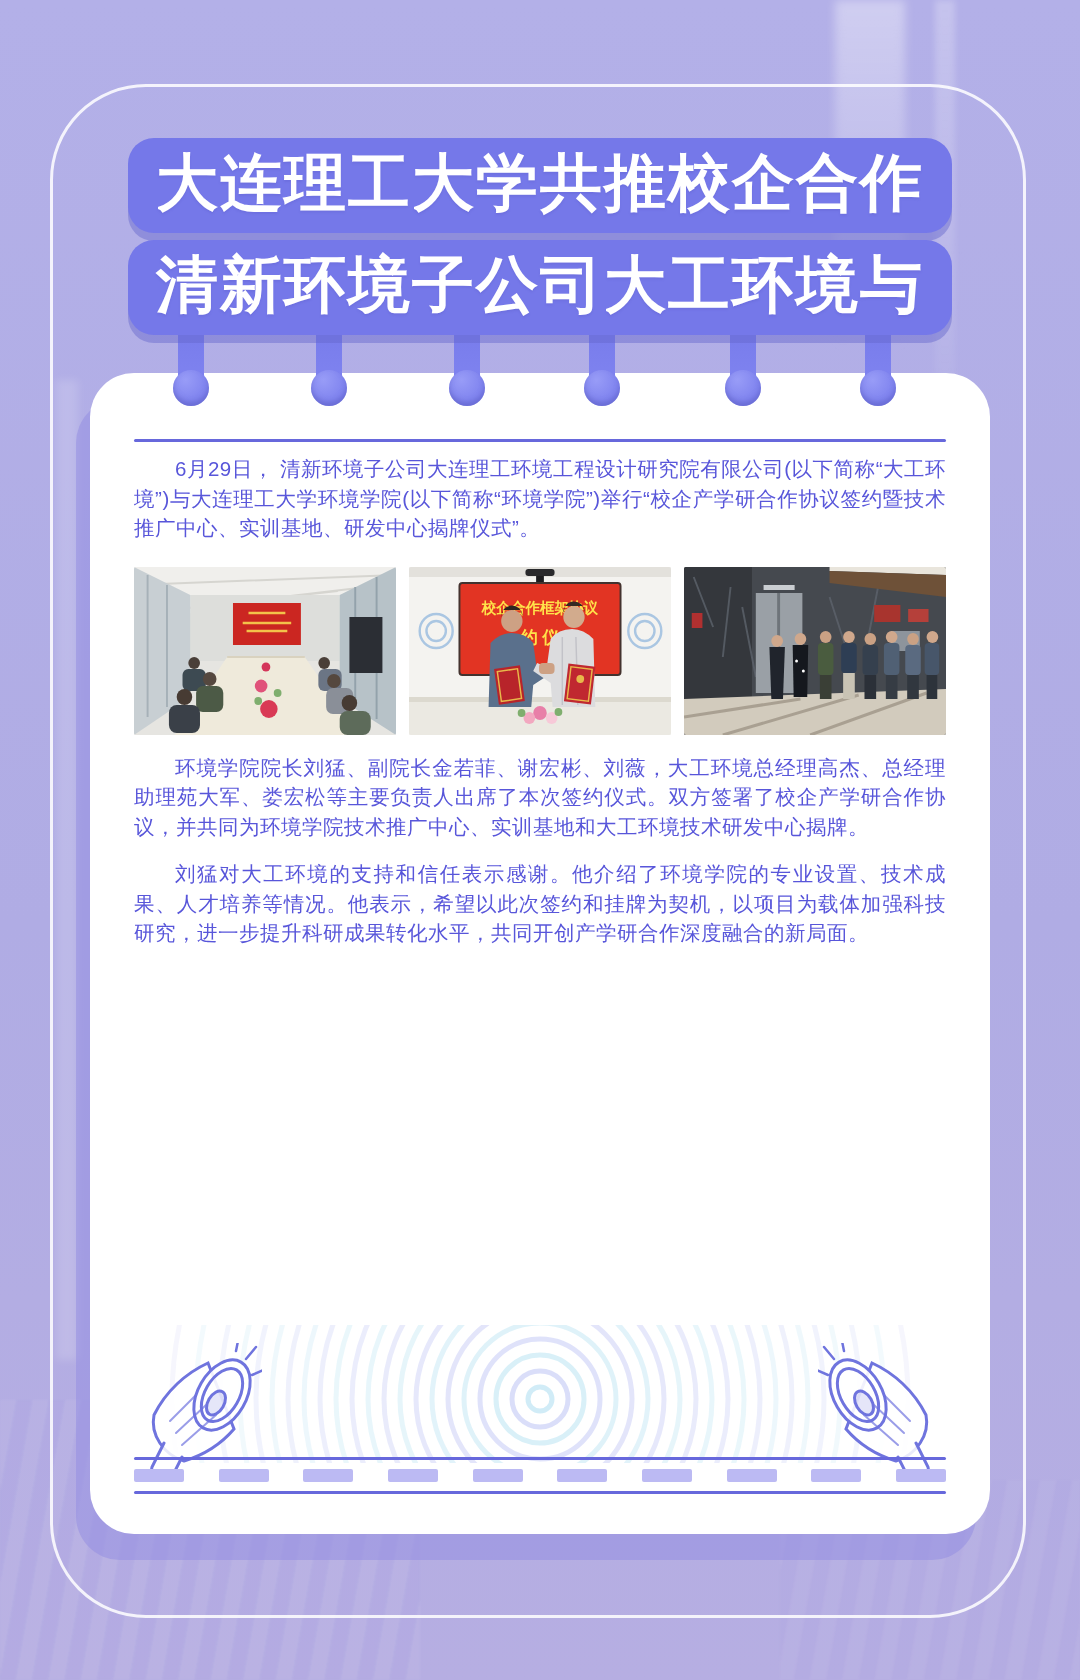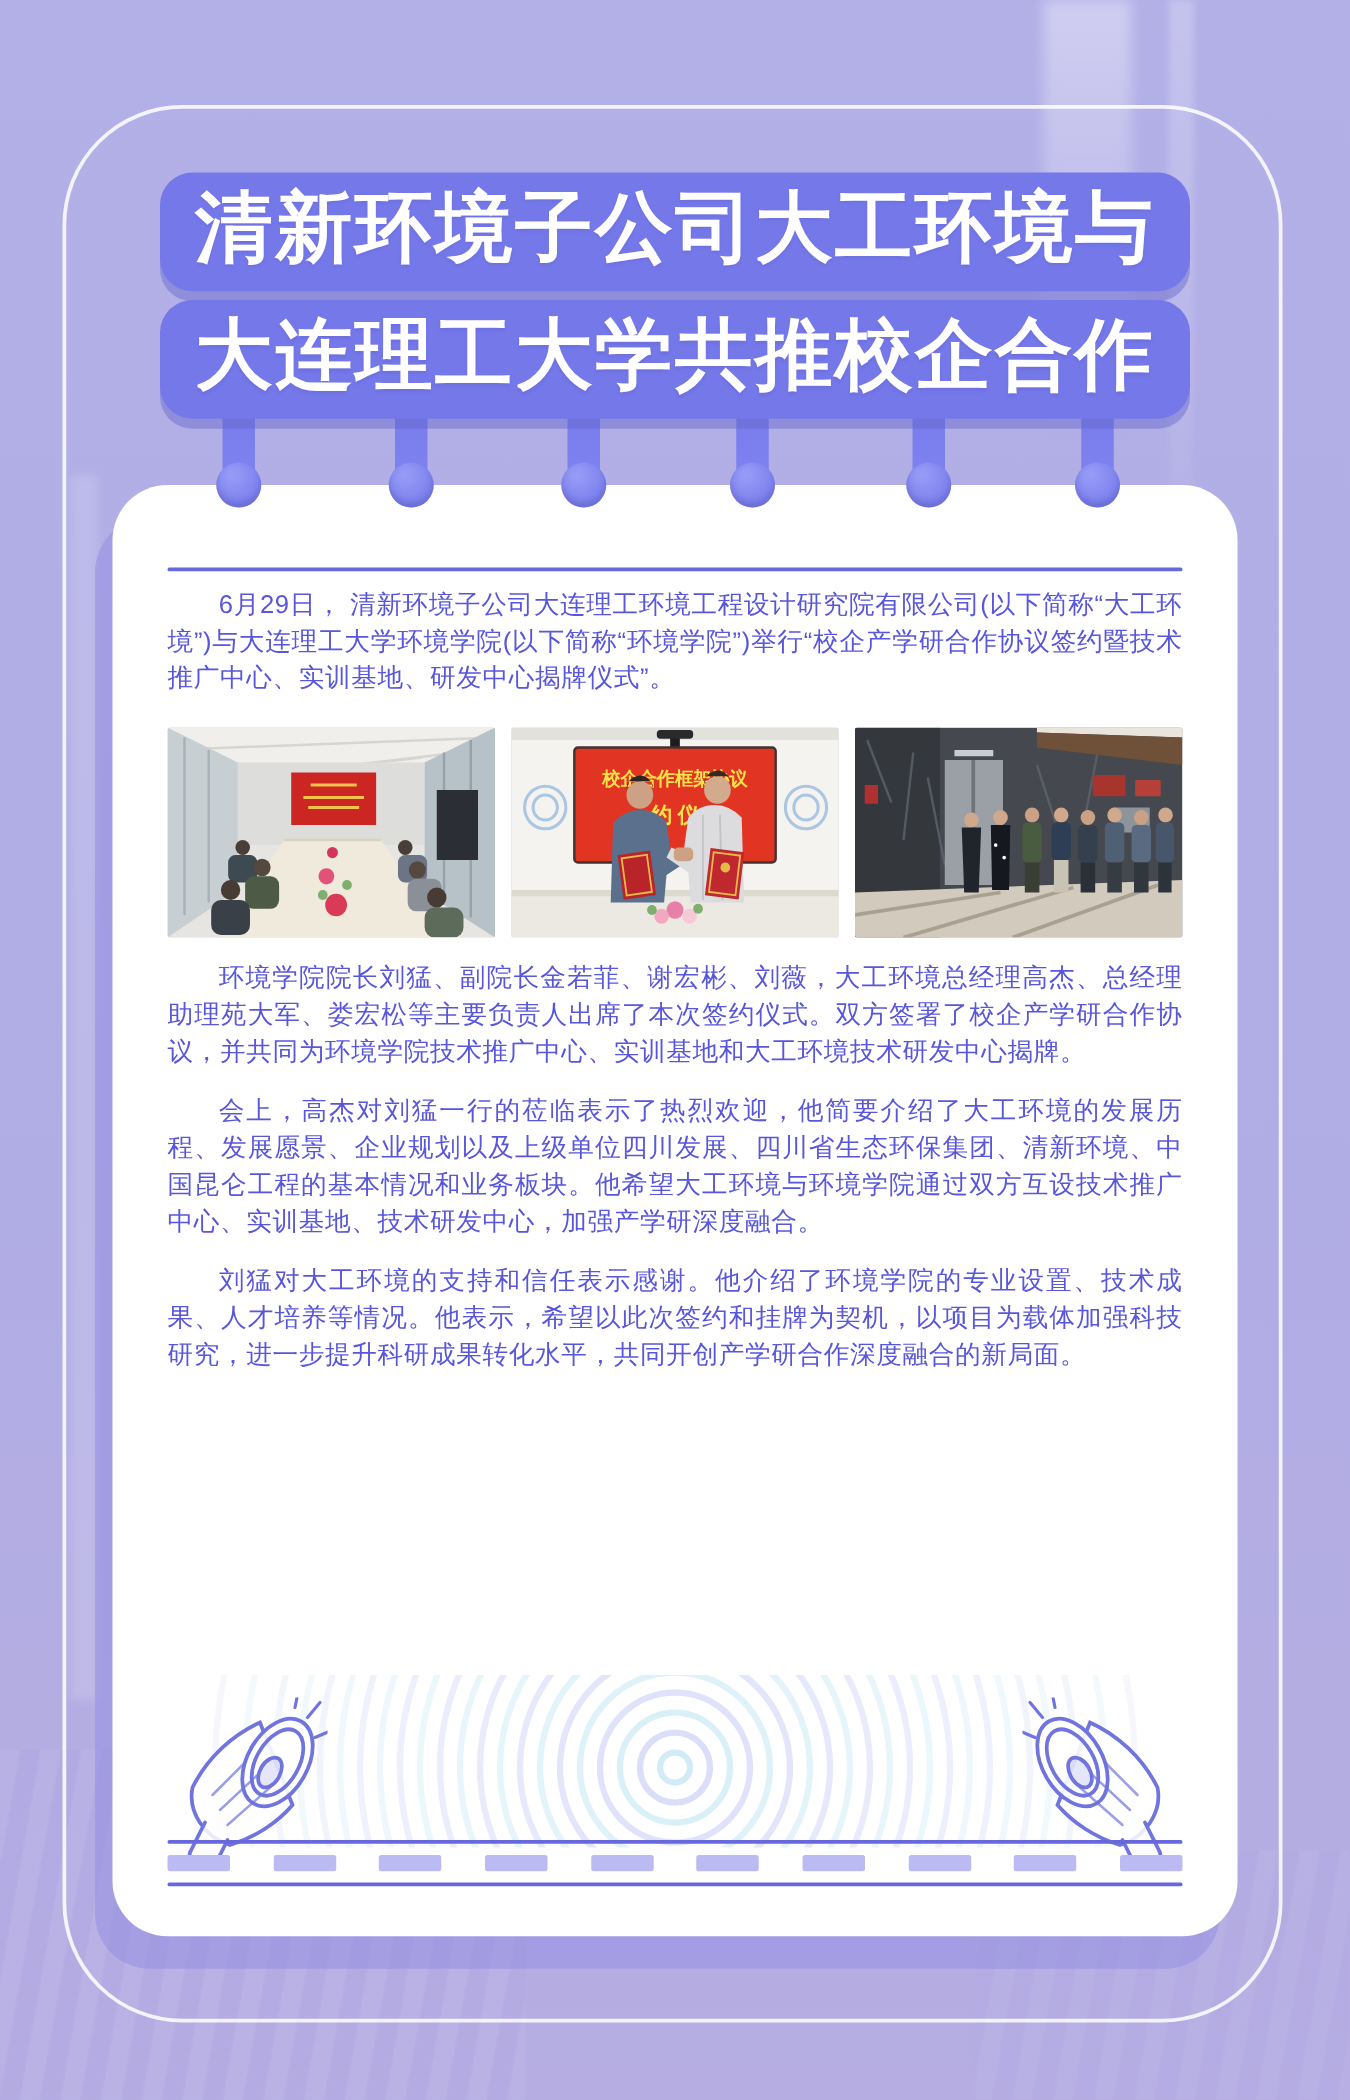--- a/index.html
+++ b/index.html
@@ -45,21 +45,21 @@
     background:linear-gradient(180deg,#767aea,#8185f1); border-radius:13px;
   }
   .peg::after {
     content:""; position:absolute; left:-5px; bottom:-8px; width:36px; height:36px; border-radius:50%;
     background:radial-gradient(circle at 35% 28%, #989cf7, #7d81ee 70%);
     box-shadow:inset 0 -4px 5px rgba(88,90,190,.5);
   }
 
   
   .card {
-    position:absolute; left:90px; top:388px; width:900px; height:1161px;
+    position:absolute; left:90px; top:373px; width:900px; height:1161px;
     background:#ffffff; border-radius:44px; z-index:1; overflow:hidden;
     box-shadow:-14px 26px 0 rgba(146,140,226,.5);
   }
   .card-inner { padding:66px 44px 0; }
   .top-rule { height:3px; background:#6768dc; border-radius:2px; }
 
   .para {
     margin:18px 0 0; color:#5856da;
     font-size:20.5px; line-height:29.5px; letter-spacing:.5px;
     text-align:justify; text-indent:2em; font-weight:500;
@@ -87,22 +87,22 @@
 
 <div class="streak s1"></div>
 <div class="streak s2"></div>
 <div class="streak s3"></div>
 <div class="bgpat"></div>
 <div class="bgpat r"></div>
 
 <div class="frame"></div>
 
 <div class="title-block">
+  <div class="title-row"><span class="title-line">大连理工大学共推校企合作</span></div>
   <div class="title-row"><span class="title-line">清新环境子公司大工环境与</span></div>
-  <div class="title-row"><span class="title-line">大连理工大学共推校企合作</span></div>
 </div>
 
 <div class="peg" style="left:178px"></div>
 <div class="peg" style="left:316px"></div>
 <div class="peg" style="left:454px"></div>
 <div class="peg" style="left:589px"></div>
 <div class="peg" style="left:730px"></div>
 <div class="peg" style="left:865px"></div>
 
 <div class="card">
@@ -236,21 +236,20 @@
               <rect x="230" y="108" width="12" height="24" fill="#31373f"></rect>
             <circle cx="256" cy="70" r="6" fill="#d0a88c"></circle>
               <rect x="248" y="76" width="15" height="32" rx="4" fill="#47566a"></rect>
               <rect x="250" y="108" width="11" height="24" fill="#2d333b"></rect>
           </g>
         </svg>
       </figure>
     </div>
 
     <p class="para">环境学院院长刘猛、副院长金若菲、谢宏彬、刘薇，大工环境总经理高杰、总经理助理苑大军、娄宏松等主要负责人出席了本次签约仪式。双方签署了校企产学研合作协议，并共同为环境学院技术推广中心、实训基地和大工环境技术研发中心揭牌。</p>
-    <p class="para">会上，高杰对刘猛一行的莅临表示了热烈欢迎，他简要介绍了大工环境的发展历程、发展愿景、企业规划以及上级单位四川发展、四川省生态环保集团、清新环境、中国昆仑工程的基本情况和业务板块。他希望大工环境与环境学院通过双方互设技术推广中心、实训基地、技术研发中心，加强产学研深度融合。</p>
     <p class="para">刘猛对大工环境的支持和信任表示感谢。他介绍了环境学院的专业设置、技术成果、人才培养等情况。他表示，希望以此次签约和挂牌为契机，以项目为载体加强科技研究，进一步提升科研成果转化水平，共同开创产学研合作深度融合的新局面。</p>
   </div>
 
   <div class="deco">
     <svg class="ripples" viewBox="0 0 812 138">
       <g fill="none" stroke-width="5">
         <circle cx="406" cy="74" r="12" stroke="#8cd0ea" opacity=".40"></circle>
         <circle cx="406" cy="74" r="28" stroke="#96a0ee" opacity=".35"></circle>
         <circle cx="406" cy="74" r="44" stroke="#8cd0ea" opacity=".33"></circle>
         <circle cx="406" cy="74" r="60" stroke="#96a0ee" opacity=".30"></circle>

